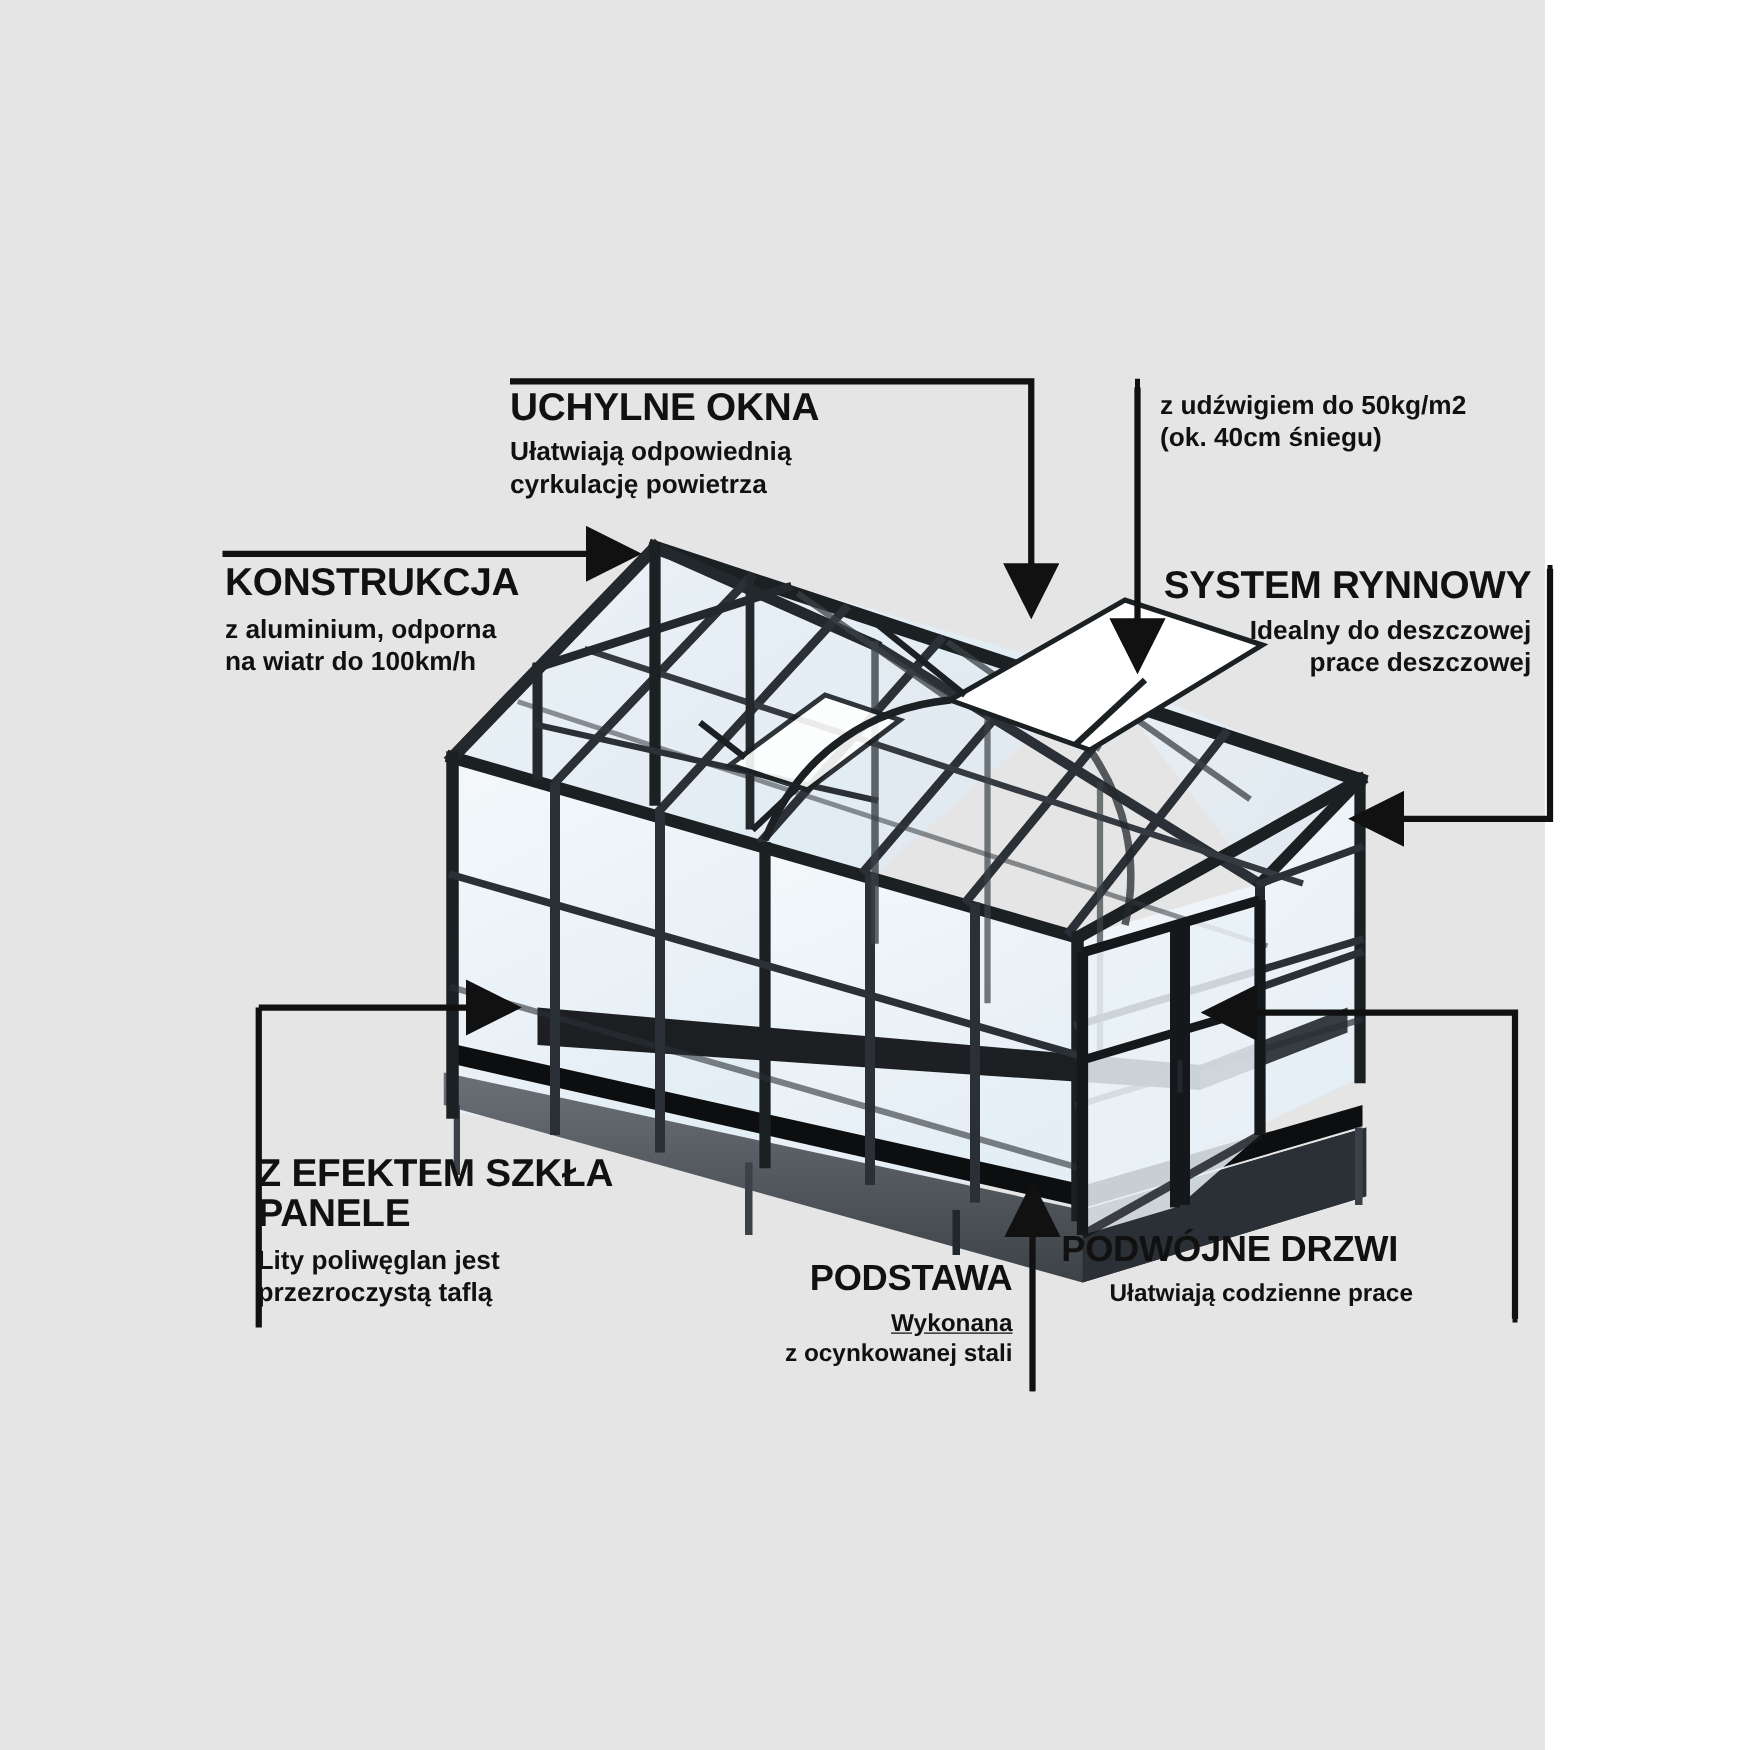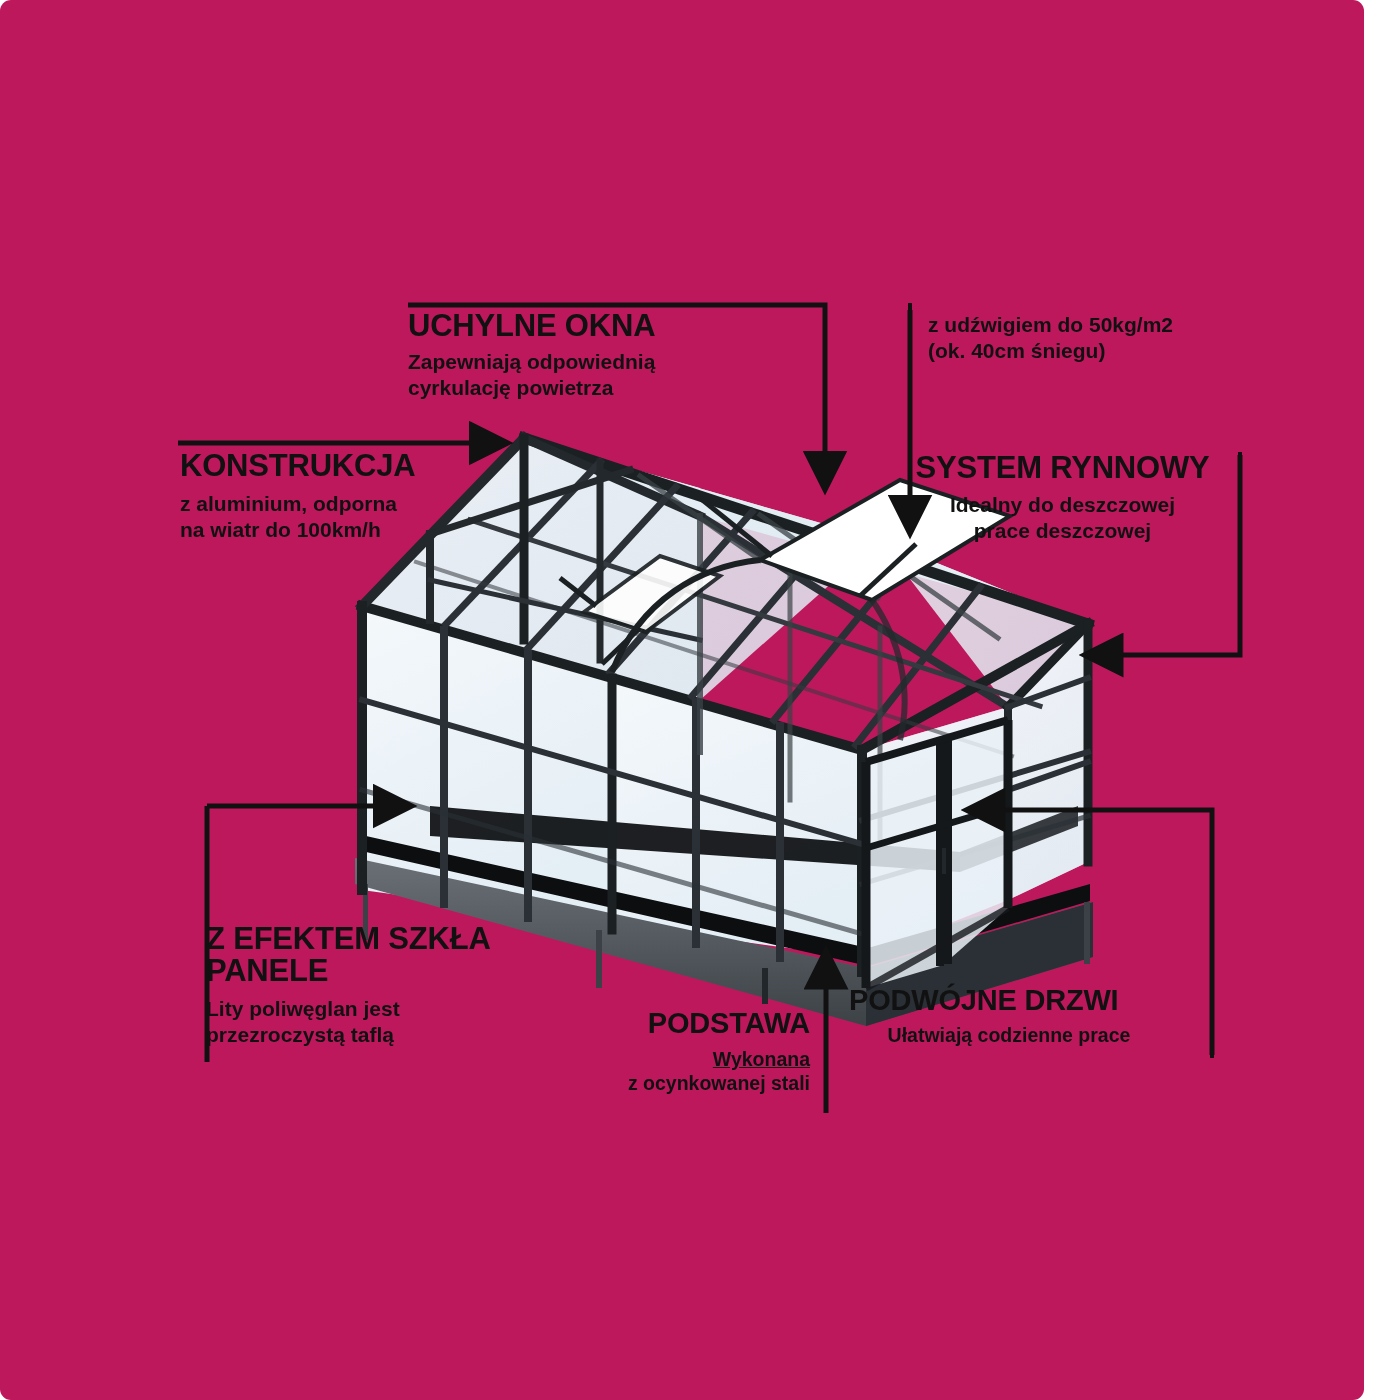--- a/index.html
+++ b/index.html
@@ -1,17 +1,17 @@
 <!DOCTYPE html>
 <html><head>
 <meta charset="utf-8">
 <style>
   html,body{margin:0;padding:0;background:#ffffff;}
   body{width:1400px;height:1400px;font-family:"Liberation Sans",sans-serif;color:#111111;overflow:hidden;}
-  #stage{position:relative;width:1364px;height:1400px;background:#be185d;border-radius:11px;}
+  #stage{position:relative;width:1236px;height:1400px;background:#e5e5e5;}
 
   
   .callout{position:absolute;}
   .c-title{font-weight:bold;letter-spacing:-0.2px;color:#111;line-height:1.04;}
   .c-body{font-weight:bold;line-height:1.22;color:#111;}
 
   .t-lg{font-size:31px;}
   .t-md{font-size:29px;}
   .b-md{font-size:21px;}
   .b-sm{font-size:19.5px;}
@@ -193,38 +193,38 @@
       <path d="M1212,1055 L1212,810 L968,810"></path>
     </g>
 
     <g stroke="#111" stroke-width="5" fill="none">
       <line x1="207" y1="806" x2="207" y2="1062"></line>
     </g>
   </svg>
 
   <div class="callout al-l" style="left:408px;top:310px;width:340px;">
     <div class="c-title t-lg">UCHYLNE OKNA</div>
-    <div class="c-body b-md" style="margin-top:7px;">Zapewniają odpowiednią</div>
+    <div class="c-body b-md" style="margin-top:7px;">Ułatwiają odpowiednią</div>
     <div class="c-body b-md">cyrkulację powietrza</div>
   </div>
 
   <div class="rule-left" style="left:908px;top:303px;height:100px;"></div>
   <div class="callout al-l" style="left:928px;top:304px;width:310px;">
     <div class="c-body b-md" style="margin-top:8px;">z udźwigiem do 50kg/m2</div>
     <div class="c-body b-md">(ok. 40cm śniegu)</div>
   </div>
 
   <div class="callout al-l" style="left:180px;top:450px;width:300px;">
     <div class="c-title t-lg">KONSTRUKCJA</div>
     <div class="c-body b-md" style="margin-top:9px;">z aluminium, odporna</div>
     <div class="c-body b-md">na wiatr do 100km/h</div>
   </div>
 
   <div class="rule-right" style="left:1238px;top:452px;height:100px;"></div>
-  <div class="callout al-r" style="left:900px;top:452px;width:325px;text-align:center;">
+  <div class="callout al-r" style="left:900px;top:452px;width:325px;">
     <div class="c-title t-lg">SYSTEM RYNNOWY</div>
     <div class="c-body b-md" style="margin-top:8px;">Idealny do deszczowej</div>
     <div class="c-body b-md">prace deszczowej</div>
   </div>
 
   <div class="callout al-l" style="left:206px;top:920px;width:340px;">
     <div class="c-title t-lg" style="margin-top:3px;">Z EFEKTEM SZKŁA</div>
     <div class="c-title t-lg">PANELE</div>
     <div class="c-body b-md" style="margin-top:9px;">Lity poliwęglan jest</div>
     <div class="c-body b-md">przezroczystą taflą</div>

